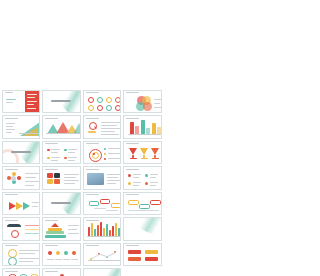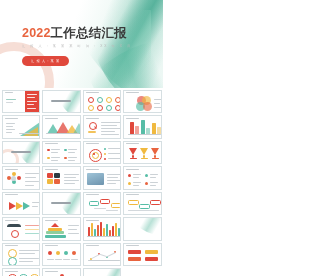--- a/index.html
+++ b/index.html
@@ -58,34 +58,20 @@
   .bar{position:absolute;border-radius:.5px;}
   .tri{position:absolute;width:0;height:0;}
   .redpanel{position:absolute;right:0;top:0;bottom:0;width:38%;background:#e2473b;}
   .rp-ln{position:absolute;height:1.1px;background:rgba(255,255,255,.85);border-radius:1px;}
 </style>
 </head>
 <body>
 
 <div class="page">
 
-  <div class="hero">
-    <div class="hero-bg"></div>
-    <div class="ribbon rb1"></div>
-    <div class="ribbon rb2"></div>
-    <div class="ribbon rb3"></div>
-    <div class="ribbon rb4"></div>
-    <div class="arc"></div>
-
-    <div class="hero-inner">
-      <div class="title"><span class="yr">2022</span><span>工作总结汇报</span></div>
-      <div class="subtitle">汇 报 人 : 某 某 某   时 间 : ХХ 年 Х 月</div>
-      <div class="cta">汇 报 人 :  某 某</div>
-    </div>
-  </div>
 
   <div class="grid">
 
     <div class="thumb">
       <div class="t-head sm"></div>
       <div class="blk" style="left:3px;top:8px;width:10px;height:1px;background:#9ad0c2"></div>
       <div class="blk" style="left:3px;top:11px;width:7px;height:.8px;background:#d3d8dc"></div>
       <div class="redpanel">
         <div class="rp-ln" style="left:2px;top:3px;width:10px"></div>
         <div class="rp-ln" style="left:2px;top:6.5px;width:8px"></div>

